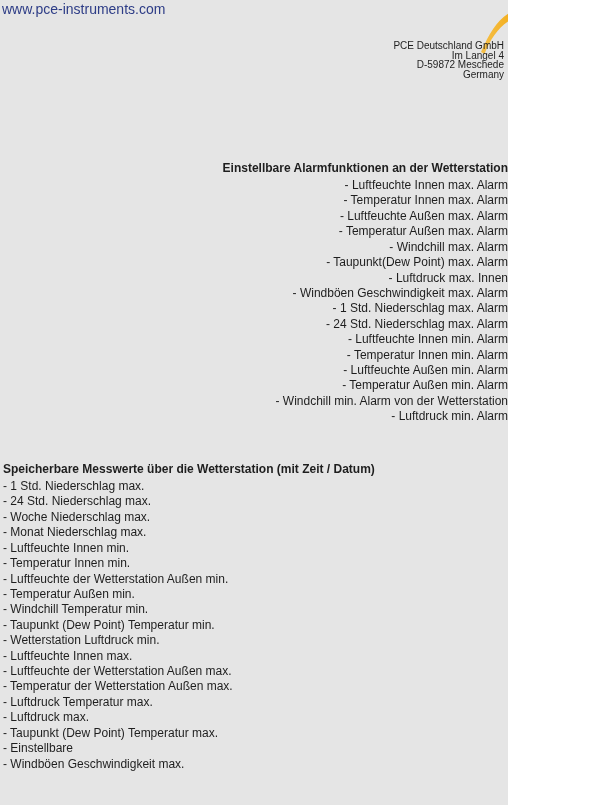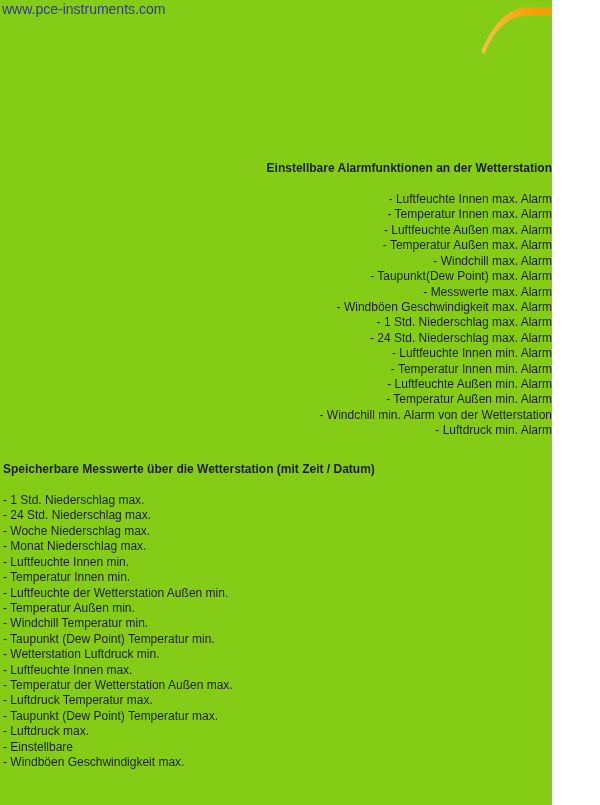--- a/index.html
+++ b/index.html
@@ -1,23 +1,22 @@
 <!DOCTYPE html>
 <html style="--link: #2d3c86; --text: #1e1e1e; --badge_blue: #2c3e9e; --swoosh_light: #f5c04a; --swoosh_mid: #f2a70c; --swoosh_deep: #f19c00; --swoosh_shine: #ffdb5e; --swoosh_end: #e98e00;"><head>
 <meta charset="utf-8">
 <style>
   html,body { margin:0; padding:0; background:#ffffff; }
   .page {
     position:relative;
     width:508px; height:805px;
-    background:#84cc16;
+    background:#e5e5e5;
     font-family:"Liberation Sans", sans-serif;
     color:var(--text,#1e1e1e);
     overflow:hidden;
-    padding-left:44px;
   }
   .url {
     position:absolute; left:2px; top:1px;
     font-size:14px; line-height:16px;
     color:var(--link,#2d3c86);
     text-decoration:none;
     cursor:pointer;
   }
   .logo-svg { position:absolute; left:478px; top:0px; }
   .swoosh-stop-a { stop-color:var(--swoosh_light,#f5c04a); }
@@ -39,21 +38,21 @@
     color:var(--text,#1e1e1e);
   }
   .section { position:absolute; left:3px; right:0; }
   .sec-0 { top:160px;text-align:right; }
   .sec-1 { top:461px; }
   .heading {
     font-weight:bold;
     font-size:12px; line-height:16px;
     white-space:nowrap;
   }
-  .list { margin-top:16px; }
+  .list { margin-top:2px; }
   .line {
     font-size:12px; line-height:15.42px;
     white-space:pre;
   }
 </style>
 </head>
 <body>
 
 <div class="page">
 
@@ -75,31 +74,37 @@
              C 14 27, 24 13, 44 7.5
              L 90.5 7.5
              L 90.5 16
              L 46 16
              C 28 17, 14 34, 6.5 54
              Z" fill="url(#swooshGrad)"></path>
     <rect class="badge-rect" x="95" y="0.8" width="24.6" height="19.8" rx="6.5"></rect>
     <text class="badge-text" x="107.3" y="14.4" text-anchor="middle" textLength="19.5" lengthAdjust="spacingAndGlyphs">PCE</text>
   </svg>
 
+  <div class="address">
+    <div>PCE Deutschland GmbH</div>
+    <div>Im Langel 4</div>
+    <div>D-59872 Meschede</div>
+    <div>Germany</div>
+  </div>
 
   <div class="section sec-0">
     <div class="heading">Einstellbare Alarmfunktionen an der Wetterstation</div>
     <div class="list">
         <div class="line">- Luftfeuchte Innen max. Alarm</div>
         <div class="line">- Temperatur Innen max. Alarm</div>
         <div class="line">- Luftfeuchte Außen max. Alarm</div>
         <div class="line">- Temperatur Außen max. Alarm</div>
         <div class="line">- Windchill max. Alarm</div>
         <div class="line">- Taupunkt(Dew Point) max. Alarm</div>
-        <div class="line">- Messwerte max. Alarm</div>
+        <div class="line">- Luftdruck max. Innen</div>
         <div class="line">- Windböen Geschwindigkeit max. Alarm</div>
         <div class="line">- 1 Std. Niederschlag max. Alarm</div>
         <div class="line">- 24 Std. Niederschlag max. Alarm</div>
         <div class="line">- Luftfeuchte Innen min. Alarm</div>
         <div class="line">- Temperatur Innen min. Alarm</div>
         <div class="line">- Luftfeuchte Außen min. Alarm</div>
         <div class="line">- Temperatur Außen min. Alarm</div>
         <div class="line">- Windchill min. Alarm von der Wetterstation</div>
         <div class="line">- Luftdruck min. Alarm</div>
       </div>
@@ -113,22 +118,23 @@
         <div class="line">- Woche Niederschlag max.</div>
         <div class="line">- Monat Niederschlag max.</div>
         <div class="line">- Luftfeuchte Innen min.</div>
         <div class="line">- Temperatur Innen min.</div>
         <div class="line">- Luftfeuchte der Wetterstation Außen min.</div>
         <div class="line">- Temperatur Außen min.</div>
         <div class="line">- Windchill Temperatur min.</div>
         <div class="line">- Taupunkt (Dew Point) Temperatur min.</div>
         <div class="line">- Wetterstation Luftdruck min.</div>
         <div class="line">- Luftfeuchte Innen max.</div>
+        <div class="line">- Luftfeuchte der Wetterstation Außen max.</div>
         <div class="line">- Temperatur der Wetterstation Außen max.</div>
         <div class="line">- Luftdruck Temperatur max.</div>
+        <div class="line">- Luftdruck max.</div>
         <div class="line">- Taupunkt (Dew Point) Temperatur max.</div>
-        <div class="line">- Luftdruck max.</div>
         <div class="line">- Einstellbare</div>
         <div class="line">- Windböen Geschwindigkeit max.</div>
       </div>
   </div>
 
 </div>
 
 </body></html>

